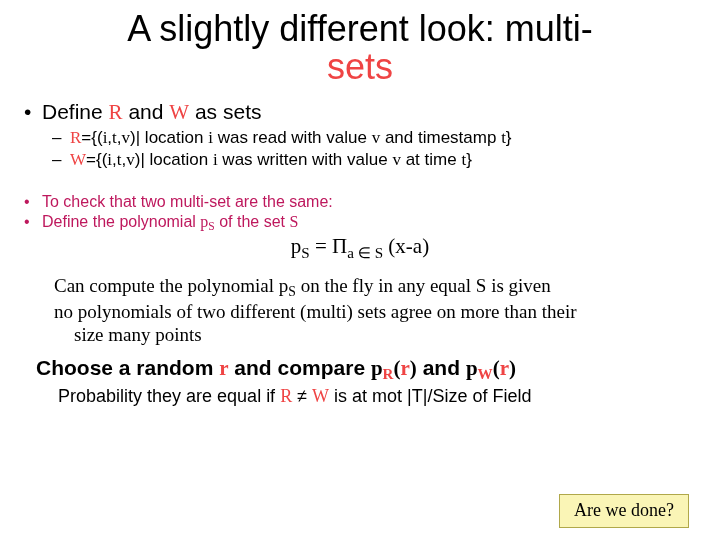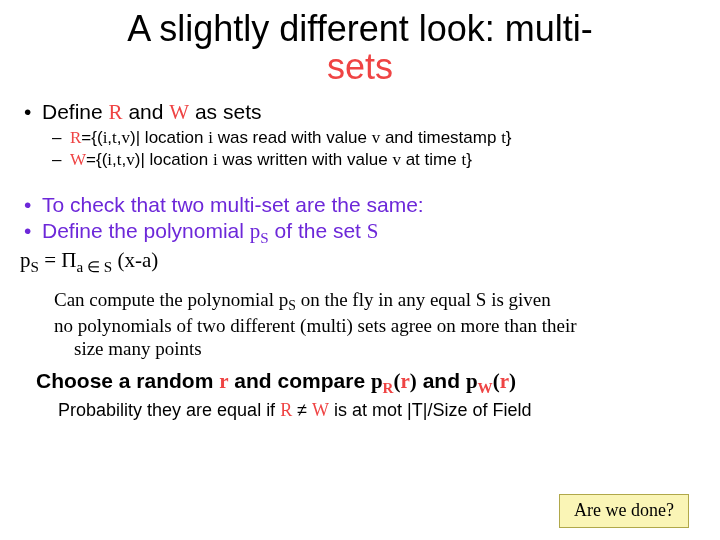--- a/index.html
+++ b/index.html
@@ -58,36 +58,37 @@
     margin-bottom: 1px;
   }
   ul.sub > li::before {
     content: "\2013";
     position: absolute;
     left: -18px;
     top: 0;
   }
   .gap { height: 10px; }
   .main-line {
-    font-size: 21px;
-    color: #6d28d9;
+    font-size: 16px;
+    color: #be185d;
     padding-left: 22px;
     position: relative;
     line-height: 1.25;
   }
   .main-line.bullet::before {
     content: "\2022";
     position: absolute;
     left: 4px;
     top: 0;
   }
   .formula {
     font-family: "Comic Sans MS", "Bradley Hand", cursive;
     font-size: 21px;
     color: #000;
+    text-align: center;
     margin: 0;
   }
   .formula-inline {
     font-family: "Comic Sans MS", "Bradley Hand", cursive;
   }
   .script-body {
     font-family: "Comic Sans MS", "Bradley Hand", cursive;
     font-size: 19px;
     color: #000;
     padding: 4px 0 0 34px;

